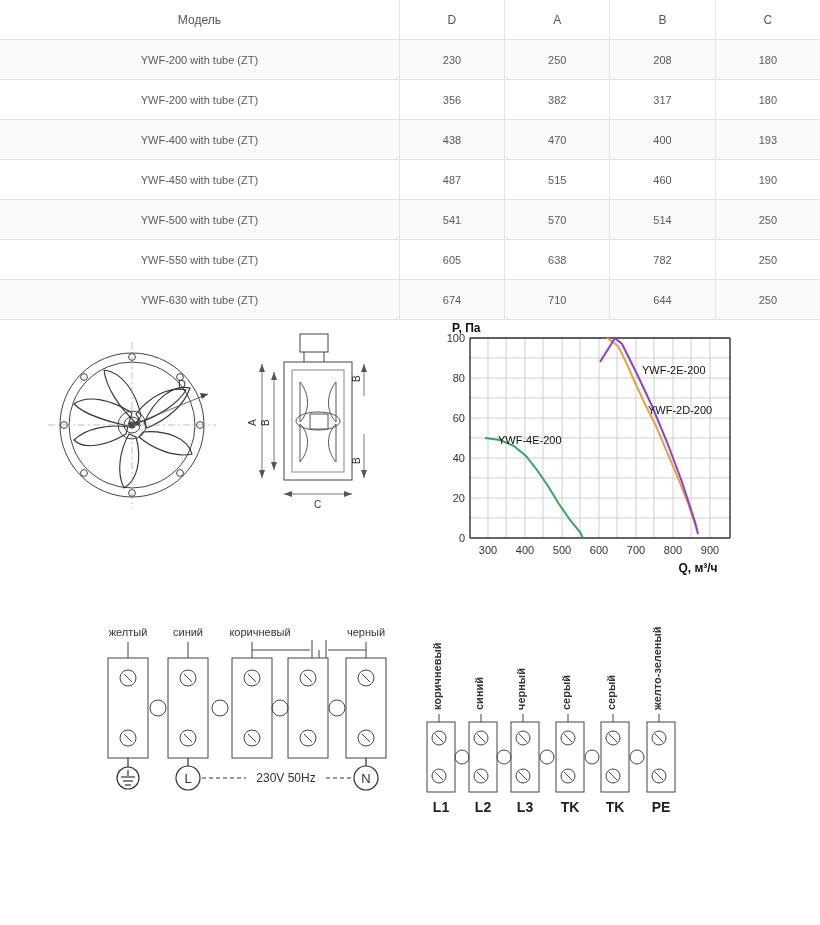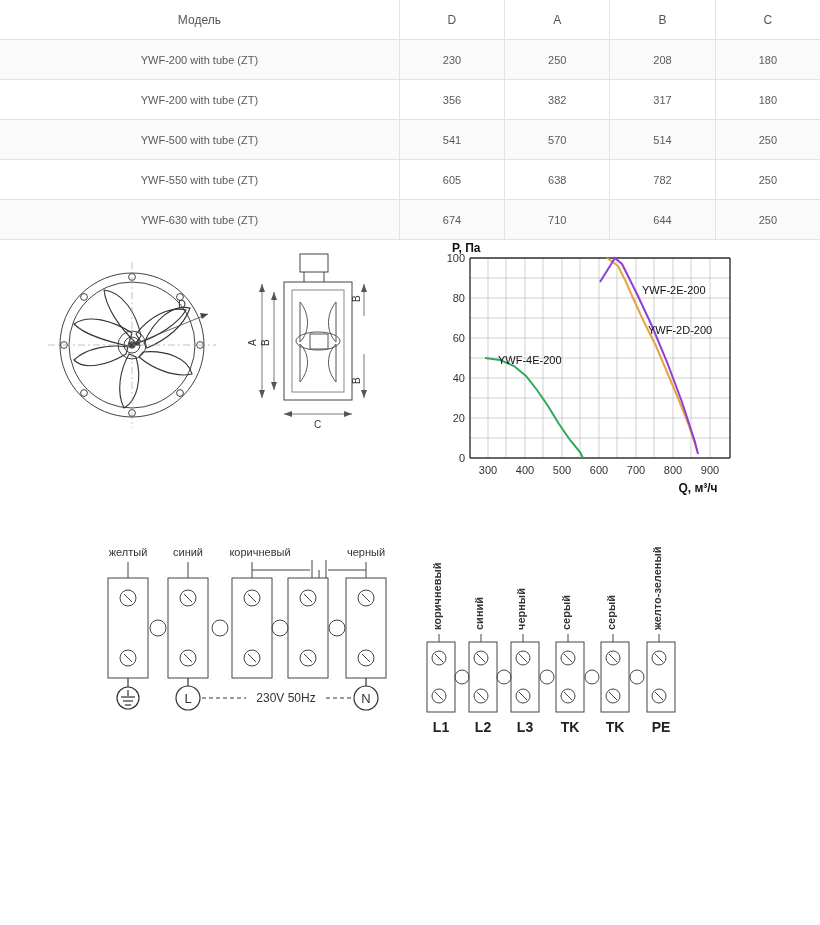--- a/index.html
+++ b/index.html
@@ -117,20 +117,34 @@
       <td>250</td>
       <td>208</td>
       <td>180</td>
     </tr>
     <tr>
       <td>YWF-200 with tube (ZT)</td>
       <td>356</td>
       <td>382</td>
       <td>317</td>
       <td>180</td>
+    </tr>
+    <tr>
+      <td>YWF-400 with tube (ZT)</td>
+      <td>438</td>
+      <td>470</td>
+      <td>400</td>
+      <td>193</td>
+    </tr>
+    <tr>
+      <td>YWF-450 with tube (ZT)</td>
+      <td>487</td>
+      <td>515</td>
+      <td>460</td>
+      <td>190</td>
     </tr>
     <tr>
       <td>YWF-500 with tube (ZT)</td>
       <td>541</td>
       <td>570</td>
       <td>514</td>
       <td>250</td>
     </tr>
     <tr>
       <td>YWF-550 with tube (ZT)</td>

